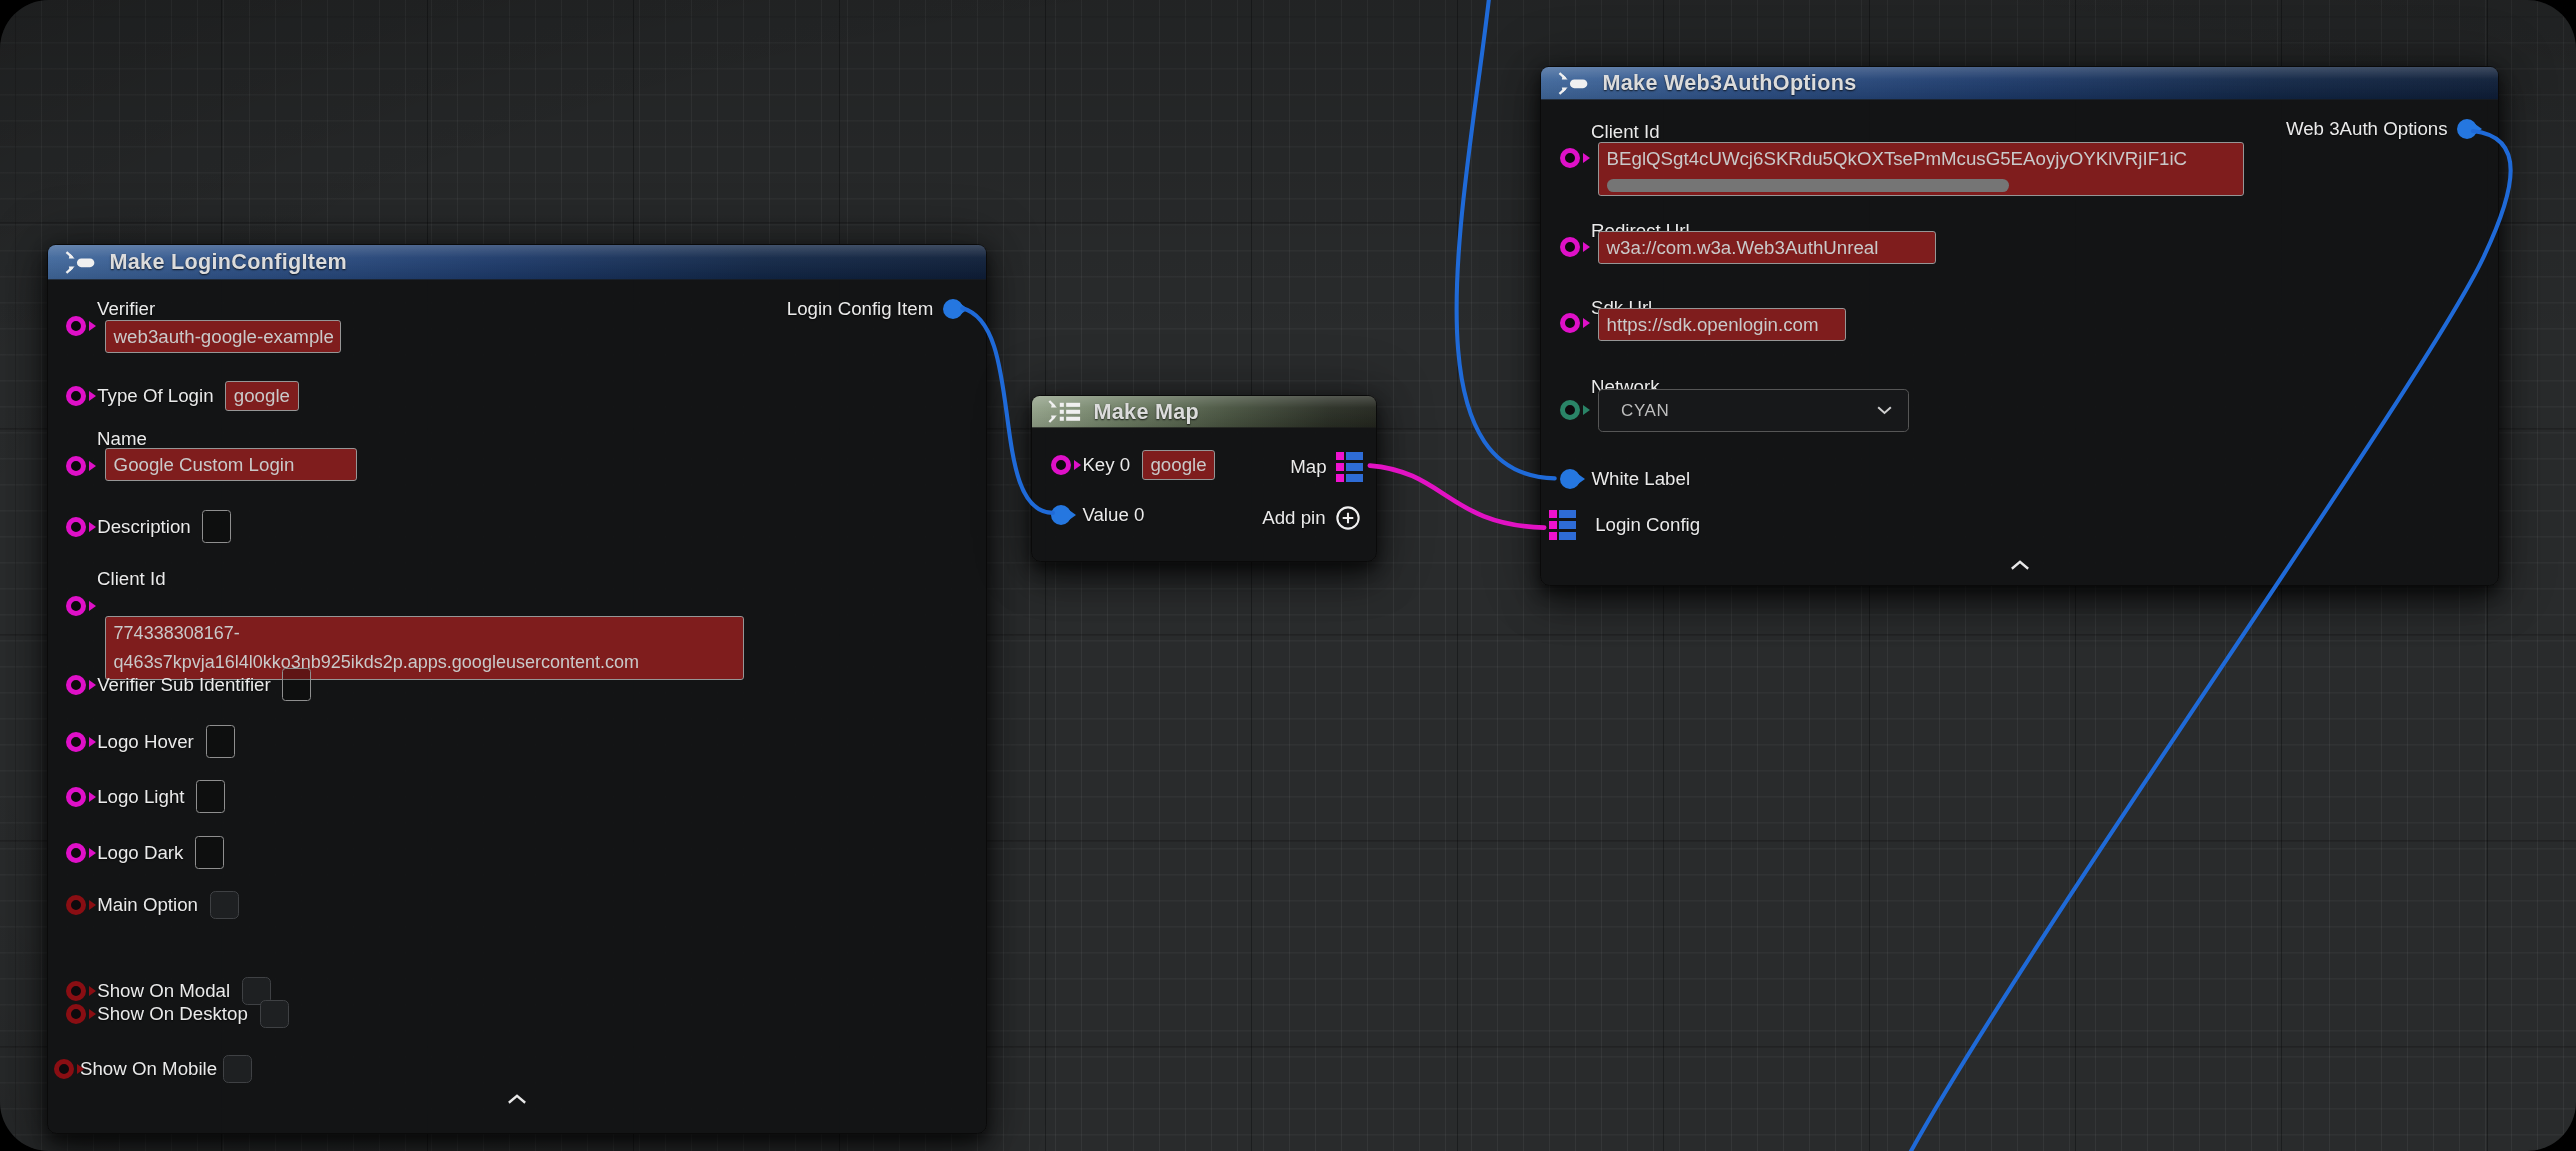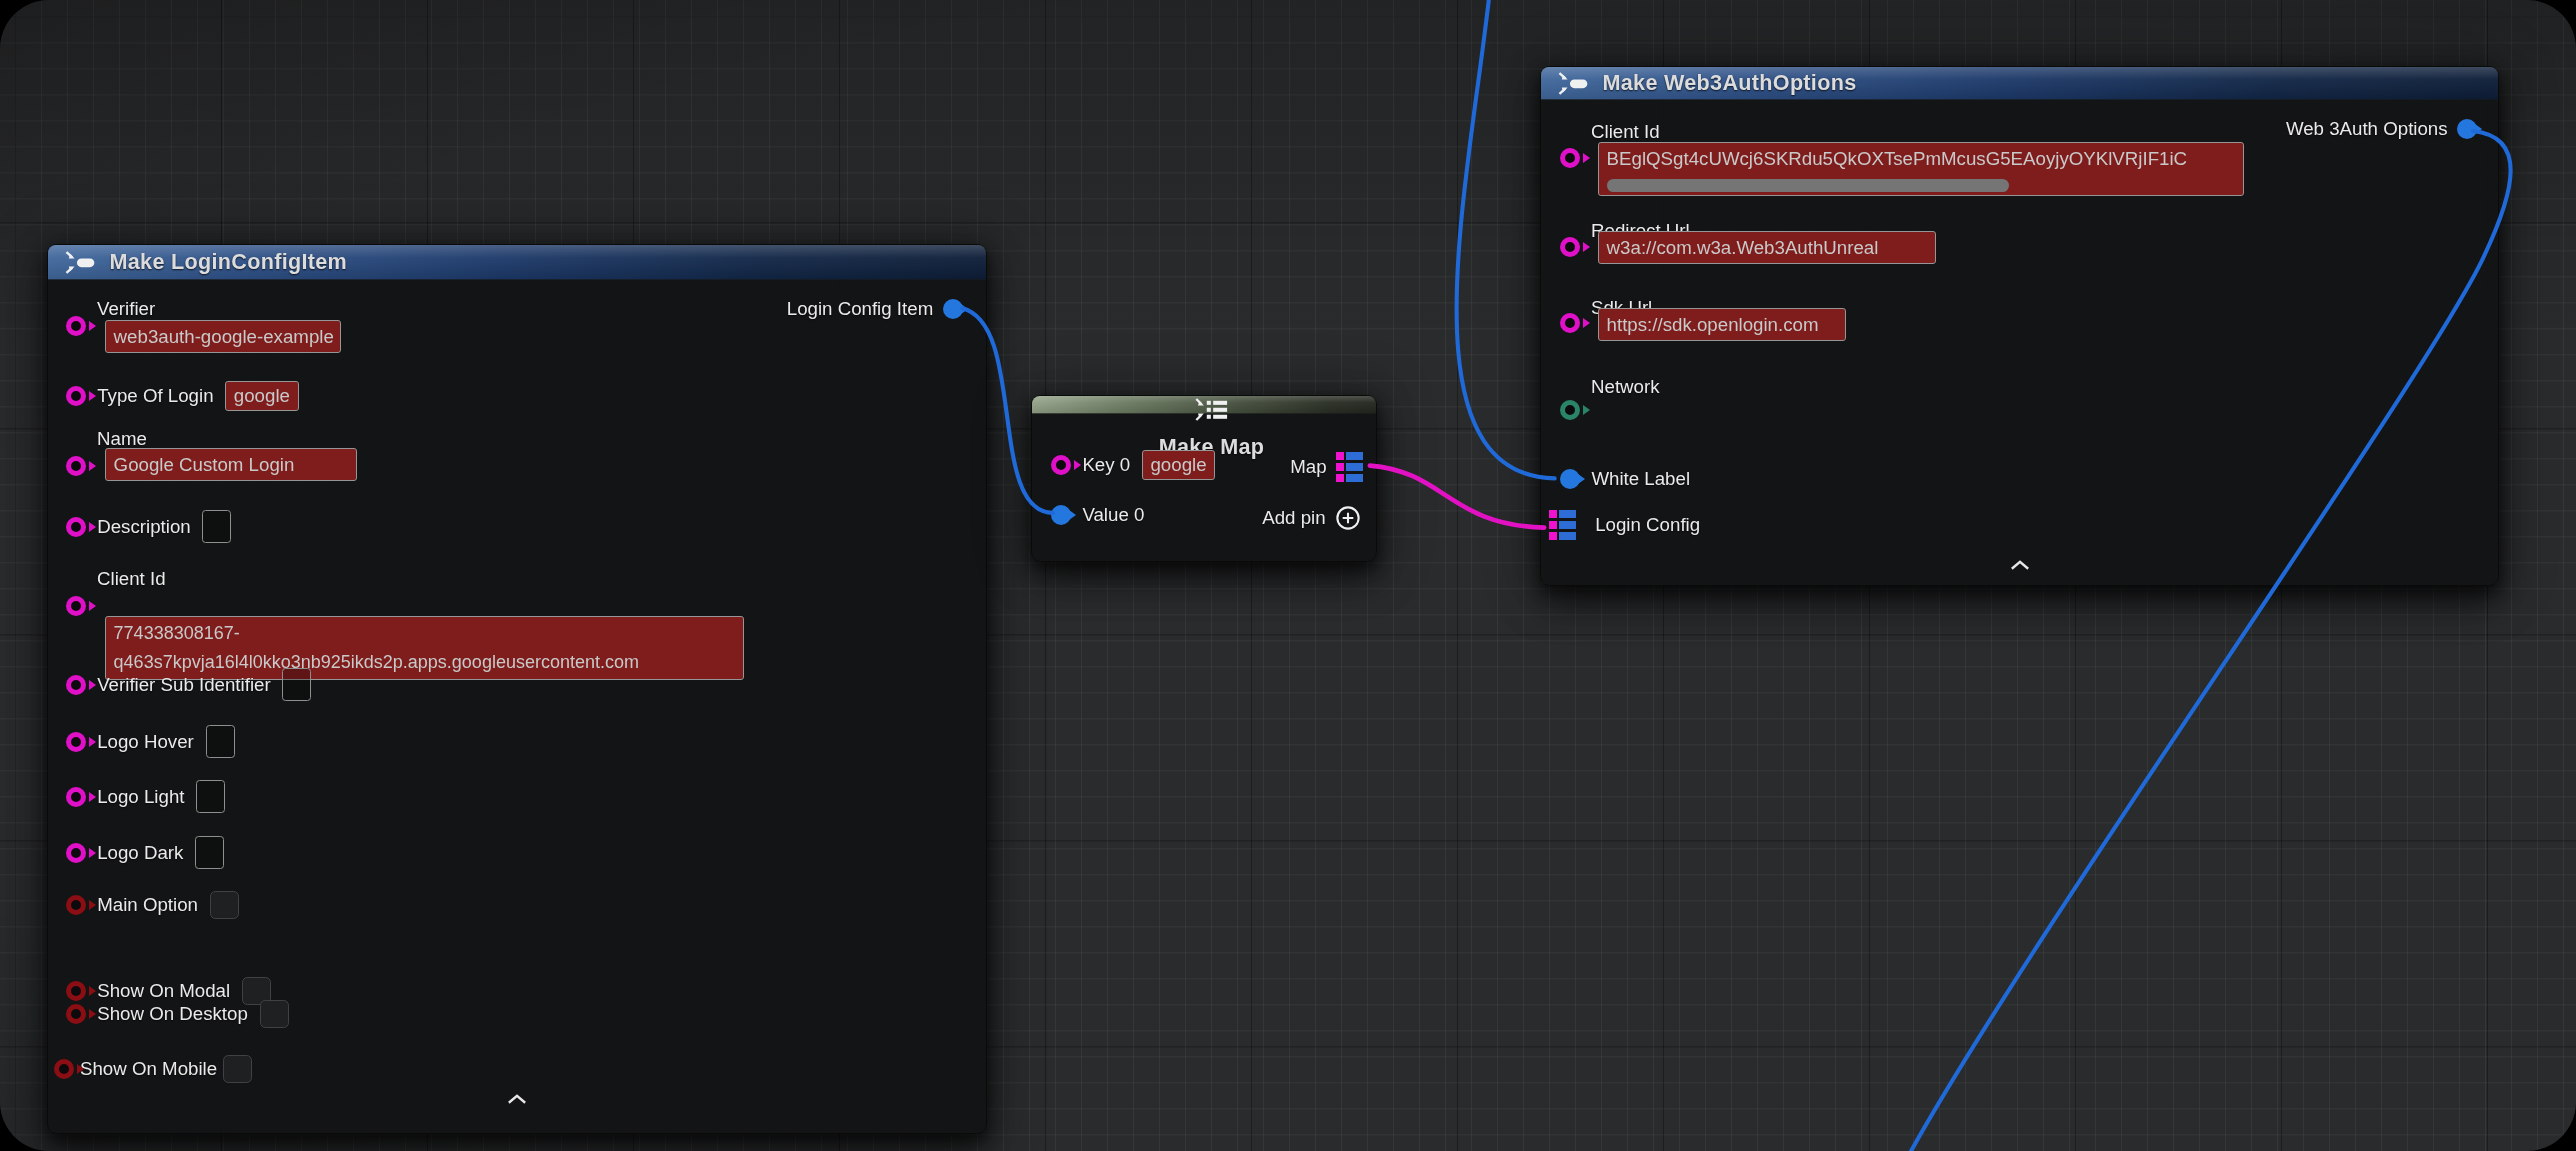--- a/index.html
+++ b/index.html
@@ -150,21 +150,21 @@
       <span class="lbl">Show On Mobile</span>
       <span class="box dim"></span>
     </div>
 
     <svg class="collapse" style="top:849px;" width="20" height="10.5" viewBox="0 0 34 18">
       <polyline points="3,15 17,3 31,15" fill="none" stroke="#e8e8e8" stroke-width="4"></polyline>
     </svg>
   </div>
 
   <div class="node" style="left:1031px;top:395px;width:344px;height:165px;">
-    <div class="hdr hdr-green" style="height:18px;flex-direction:column;">
+    <div class="hdr hdr-green" style="height:32px;">
       <svg class="hdricon" width="36" height="27" viewBox="0 0 62 46">
         <g stroke="#f0f0f0" stroke-width="4" fill="none">
             <path d="M4 5 L13 14"></path>
             <path d="M4 41 L13 32"></path>
           </g>
         <g fill="#f0f0f0">
             <path d="M9 8 L17 16 L7 16 Z"></path>
             <path d="M9 38 L17 30 L7 30 Z"></path>
           <rect x="22" y="8" width="7" height="7"></rect>
             <rect x="33" y="8" width="24" height="7"></rect>
@@ -244,20 +244,26 @@
     <div class="lbl" style="position:absolute;left:50px;top:153px;">Redirect Url</div>
     <span class="pin ring abs" style="--c:#df10c8;left:18.7px;top:170px;"></span>
     <div class="field" style="left:57px;top:164px;width:338px;height:33px;">w3a://com.w3a.Web3AuthUnreal</div>
 
     <div class="lbl" style="position:absolute;left:50px;top:230px;">Sdk Url</div>
     <span class="pin ring abs" style="--c:#df10c8;left:18.7px;top:246px;"></span>
     <div class="field" style="left:57px;top:241px;width:248px;height:33px;">https://sdk.openlogin.com</div>
 
     <div class="lbl" style="position:absolute;left:50px;top:309px;">Network</div>
     <span class="pin ring abs" style="--c:#2a8467;left:18.7px;top:333px;"></span>
+    <div class="dropdown" style="left:57px;top:322px;width:311px;height:43px;">
+      <span>CYAN</span>
+      <svg width="15" height="8.2" viewBox="0 0 26 14">
+        <polyline points="2,2 13,12 24,2" fill="none" stroke="#cfcfcf" stroke-width="3.5"></polyline>
+      </svg>
+    </div>
 
     <div class="prow" style="left:18.7px;top:401px;">
       <span class="pin solid" style="--c:#2577e0;"></span>
       <span class="lbl">White Label</span>
     </div>
 
     <div class="prow" style="left:8.2px;top:443px;gap:19px;">
       <span class="gridpin">
         <span class="r">
             <span class="k"></span>

